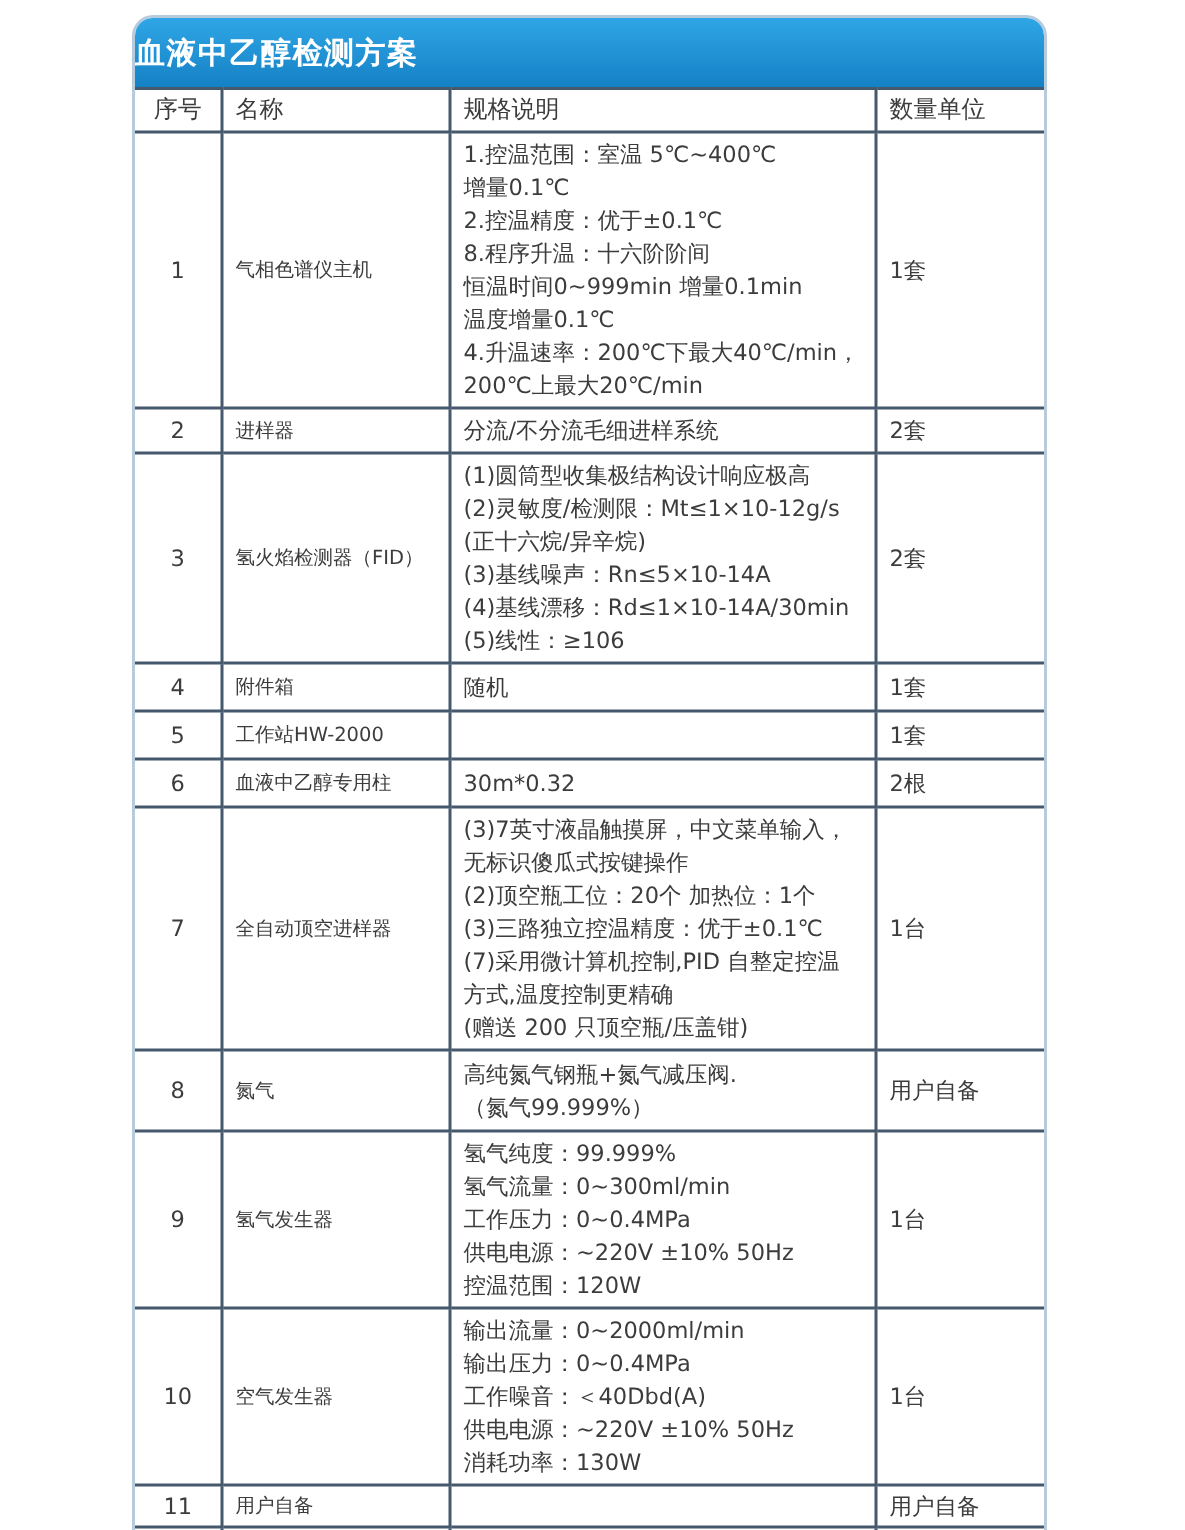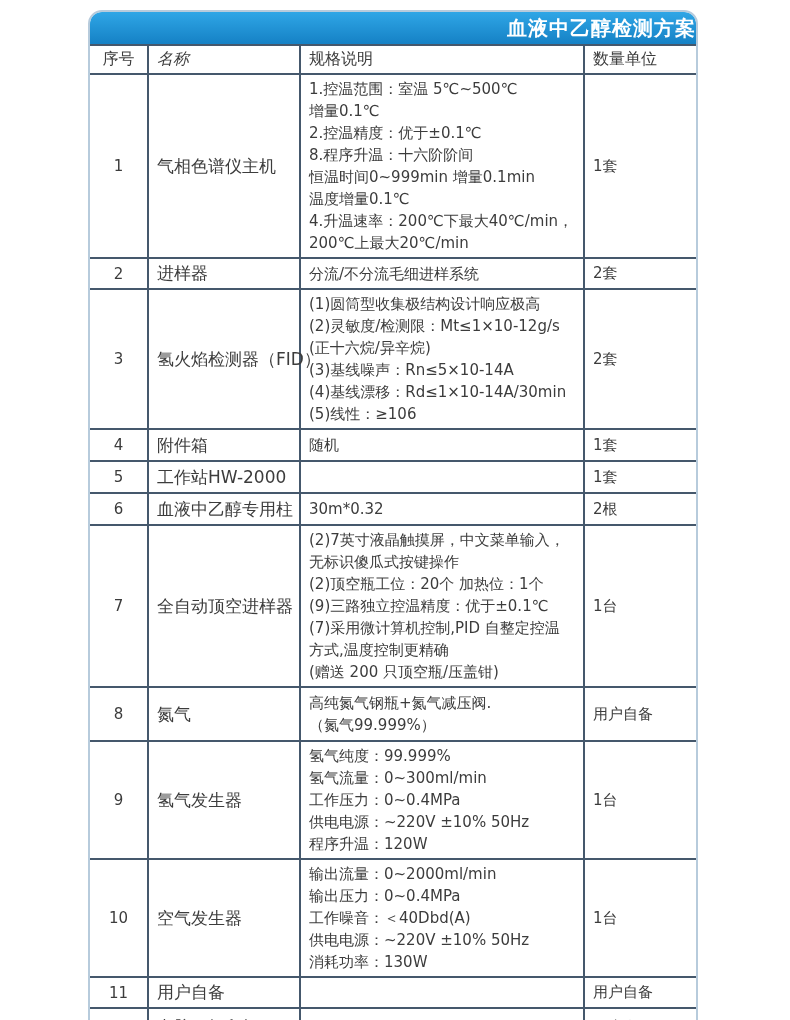--- a/index.html
+++ b/index.html
@@ -8,23 +8,23 @@
     font-family:"DejaVu Sans","Liberation Sans",sans-serif;
     -webkit-font-smoothing:antialiased;
   }
   .card{
     position:absolute;left:88px;top:10px;width:610px;
     border:2px solid var(--card-border,#b7cbdc);
     border-radius:14px;background:#ffffff;overflow:hidden;
     box-sizing:border-box;
   }
   .title-bar{
-    height:32px;
+    height:46px;
     background:linear-gradient(180deg,var(--hdr-top,#2fa6e6),var(--hdr-bottom,#1581c5));
-    display:flex;align-items:center;justify-content:flex-end;
+    display:flex;align-items:center;justify-content:flex-start;
     border-radius:11px 11px 0 0;
   }
   .title-bar .title{
     color:var(--title-text,#ffffff);font-size:20px;font-weight:700;letter-spacing:1px;
   }
   table.spec{
     border-collapse:collapse;table-layout:fixed;width:100%;
     color:var(--text,#3c3c3c);font-size:15px;
   }
   table.spec th, table.spec td{
@@ -32,25 +32,25 @@
     vertical-align:middle;box-sizing:border-box;
     padding:3px 8px;
   }
   
   table.spec tr > *:first-child{border-left-width:0;}
   table.spec tr > *:last-child{border-right-width:0;}
   table.spec tbody tr:last-child > *{border-bottom-width:0;}
   thead tr{height:28px;}
   th{font-weight:400;text-align:left;font-size:16px;}
   th.c-no{text-align:center;padding:3px 2px;}
-  th.c-name{padding-left:12px;font-style:italic;}
+  th.c-name{padding-left:12px;}
   th.c-spec{padding-left:9px;margin-left:35px;}
   th.c-qty{padding-left:11px;margin-top:32px;}
   td.c-no{text-align:center;padding:3px 2px;}
-  td.c-name{padding-left:12px;white-space:nowrap;font-size:17px;}
+  td.c-name{padding-left:12px;white-space:nowrap;font-size:13px;}
   td.c-spec{padding:5px 6px 5px 9px;}
   td.c-qty{padding-left:11px;}
   .spec-line{line-height:22px;}
 </style>
 </head>
 <body>
 
 <div class="card">
   <div class="title-bar">
     <span class="title">血液中乙醇检测方案</span>
@@ -68,21 +68,21 @@
         <th class="c-name">名称</th>
         <th class="c-spec">规格说明</th>
         <th class="c-qty">数量单位</th>
       </tr>
     </thead>
     <tbody>
         <tr style="height: 178px;">
           <td class="c-no">1</td>
           <td class="c-name">气相色谱仪主机</td>
           <td class="c-spec">
-            <div class="spec-line">1.控温范围：室温 5℃~500℃</div>
+            <div class="spec-line">1.控温范围：室温 5℃~400℃</div>
             <div class="spec-line">增量0.1℃</div>
             <div class="spec-line">2.控温精度：优于±0.1℃</div>
             <div class="spec-line">8.程序升温：十六阶阶间</div>
             <div class="spec-line">恒温时间0~999min 增量0.1min</div>
             <div class="spec-line">温度增量0.1℃</div>
             <div class="spec-line">4.升温速率：200℃下最大40℃/min，</div>
             <div class="spec-line">200℃上最大20℃/min</div>
           </td>
           <td class="c-qty">1套</td>
         </tr>
@@ -126,24 +126,24 @@
           <td class="c-name">血液中乙醇专用柱</td>
           <td class="c-spec">
             <div class="spec-line">30m*0.32</div>
           </td>
           <td class="c-qty">2根</td>
         </tr>
         <tr style="height: 154px;">
           <td class="c-no">7</td>
           <td class="c-name">全自动顶空进样器</td>
           <td class="c-spec">
-            <div class="spec-line">(2)7英寸液晶触摸屏，中文菜单输入，</div>
+            <div class="spec-line">(3)7英寸液晶触摸屏，中文菜单输入，</div>
             <div class="spec-line">无标识傻瓜式按键操作</div>
             <div class="spec-line">(2)顶空瓶工位：20个 加热位：1个</div>
-            <div class="spec-line">(9)三路独立控温精度：优于±0.1℃</div>
+            <div class="spec-line">(3)三路独立控温精度：优于±0.1℃</div>
             <div class="spec-line">(7)采用微计算机控制,PID 自整定控温</div>
             <div class="spec-line">方式,温度控制更精确</div>
             <div class="spec-line">(赠送 200 只顶空瓶/压盖钳)</div>
           </td>
           <td class="c-qty">1台</td>
         </tr>
         <tr style="height: 54px;">
           <td class="c-no">8</td>
           <td class="c-name">氮气</td>
           <td class="c-spec">
@@ -153,21 +153,21 @@
           <td class="c-qty">用户自备</td>
         </tr>
         <tr style="height: 108px;">
           <td class="c-no">9</td>
           <td class="c-name">氢气发生器</td>
           <td class="c-spec">
             <div class="spec-line">氢气纯度：99.999%</div>
             <div class="spec-line">氢气流量：0~300ml/min</div>
             <div class="spec-line">工作压力：0~0.4MPa</div>
             <div class="spec-line">供电电源：~220V ±10% 50Hz</div>
-            <div class="spec-line">程序升温：120W</div>
+            <div class="spec-line">控温范围：120W</div>
           </td>
           <td class="c-qty">1台</td>
         </tr>
         <tr style="height: 108px;">
           <td class="c-no">10</td>
           <td class="c-name">空气发生器</td>
           <td class="c-spec">
             <div class="spec-line">输出流量：0~2000ml/min</div>
             <div class="spec-line">输出压力：0~0.4MPa</div>
             <div class="spec-line">工作噪音：＜40Dbd(A)</div>

